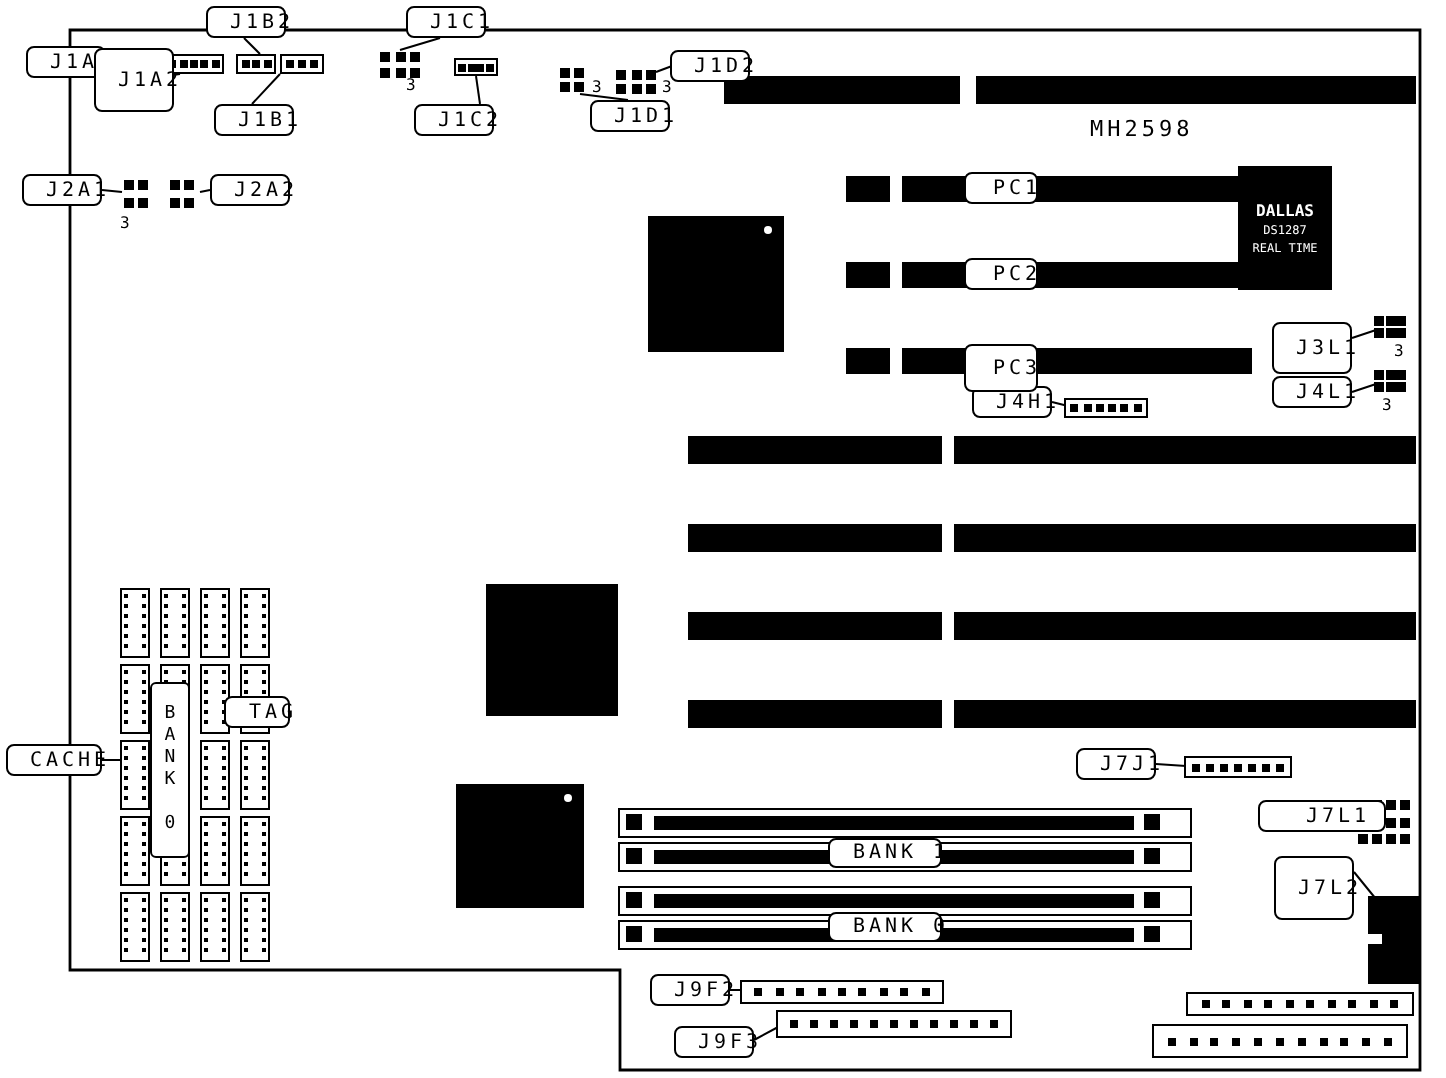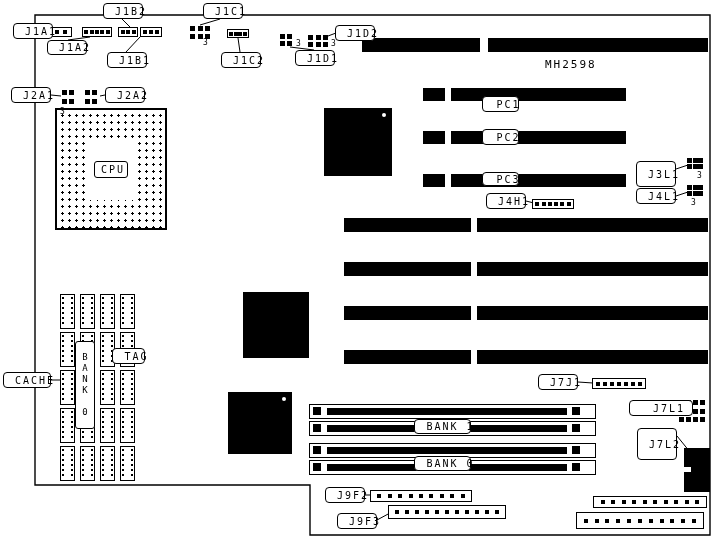--- a/index.html
+++ b/index.html
@@ -187,30 +187,30 @@
       </div>
     </div>
 
   <span class="marker" style="left:203px;top:39px">3</span>
   <span class="marker" style="left:296px;top:40px">3</span>
   <span class="marker" style="left:331px;top:40px">3</span>
   <span class="marker" style="left:60px;top:108px">3</span>
   <span class="marker" style="left:697px;top:172px">3</span>
   <span class="marker" style="left:691px;top:199px">3</span>
 
-  <div class="cpu-socket" style="left:55px;top:108px;width:112px;height:122px">
-    <div class="cpu-inner">
-      <div class="cpu-label">CPU</div>
-    </div>
-  </div>
 
   <div class="ic dot" style="left:324px;top:108px;width:68px;height:68px"></div>
   <div class="ic" style="left:243px;top:292px;width:66px;height:66px"></div>
   <div class="ic dot" style="left:228px;top:392px;width:64px;height:62px"></div>
 
+  <div class="dallas" style="left:619px;top:83px;width:47px;height:62px">
+    <div class="d1">DALLAS</div>
+    <div class="d2">DS1287</div>
+    <div class="d3">REAL TIME</div>
+  </div>
 
   <div class="board-text" style="left:545px;top:58px">MH2598</div>
 
   <div class="block" style="left:686px;top:157px;width:18px;height:13px">
       <div class="pin-row">
         <div class="pin"></div>
         <div class="pin"></div>
         <div class="pin"></div>
       </div>
       <div class="pin-row">
@@ -331,40 +331,40 @@
         <div class="pin"></div>
         <div class="pin"></div>
       </div>
     </div>
 
   <div class="vlabel" style="left:75px;top:341px;width:20px;height:88px">BANK 0</div>
 
   <div class="callout" style="left:103px;top:3px;width:40px;height:16px">J1B2</div>
   <div class="callout" style="left:203px;top:3px;width:40px;height:16px">J1C1</div>
   <div class="callout" style="left:13px;top:23px;width:40px;height:16px">J1A1</div>
-  <div class="callout" style="left:47px;top:40px;width:40px;height:15px">J1A2</div>
+  <div class="callout" style="left:47px;top:24px;width:40px;height:32px">J1A2</div>
   <div class="callout" style="left:107px;top:52px;width:40px;height:16px">J1B1</div>
-  <div class="callout" style="left:221px;top:52px;width:40px;height:16px">J1C2</div>
+  <div class="callout" style="left:207px;top:52px;width:40px;height:16px">J1C2</div>
   <div class="callout" style="left:335px;top:25px;width:40px;height:16px">J1D2</div>
   <div class="callout" style="left:295px;top:50px;width:40px;height:16px">J1D1</div>
   <div class="callout" style="left:11px;top:87px;width:40px;height:16px">J2A1</div>
   <div class="callout" style="left:105px;top:87px;width:40px;height:16px">J2A2</div>
   <div class="callout" style="left:636px;top:161px;width:40px;height:26px">J3L1</div>
   <div class="callout" style="left:636px;top:188px;width:40px;height:16px">J4L1</div>
   <div class="callout" style="left:486px;top:193px;width:40px;height:16px">J4H1</div>
   <div class="callout" style="left:538px;top:374px;width:40px;height:16px">J7J1</div>
   <div class="callout" style="left:629px;top:400px;width:64px;height:16px">J7L1</div>
   <div class="callout" style="left:637px;top:428px;width:40px;height:32px">J7L2</div>
   <div class="callout" style="left:325px;top:487px;width:40px;height:16px">J9F2</div>
   <div class="callout" style="left:337px;top:513px;width:40px;height:16px">J9F3</div>
   <div class="callout" style="left:3px;top:372px;width:48px;height:16px">CACHE</div>
   <div class="callout" style="left:112px;top:348px;width:33px;height:16px">TAG</div>
-  <div class="callout" style="left:482px;top:96px;width:37px;height:16px">PC1</div>
+  <div class="callout" style="left:482px;top:86px;width:37px;height:16px">PC1</div>
   <div class="callout" style="left:482px;top:129px;width:37px;height:16px">PC2</div>
-  <div class="callout" style="left:482px;top:172px;width:37px;height:14px">PC3</div>
+  <div class="callout" style="left:482px;top:172px;width:37px;height:24px">PC3</div>
   <div class="callout" style="left:414px;top:419px;width:57px;height:15px">BANK 1</div>
   <div class="callout" style="left:414px;top:456px;width:57px;height:15px">BANK 0</div>
 
 <div class="slotbar" style="left: 362px; top: 38px; width: 118px; height: 14px;"></div>
     <div class="slotbar" style="left: 488px; top: 38px; width: 220px; height: 14px;"></div>
     <div class="slotbar" style="left: 423px; top: 88px; width: 22px; height: 13px;"></div>
     <div class="slotbar" style="left: 451px; top: 88px; width: 175px; height: 13px;"></div>
     <div class="slotbar" style="left: 423px; top: 131px; width: 22px; height: 13px;"></div>
     <div class="slotbar" style="left: 451px; top: 131px; width: 175px; height: 13px;"></div>
     <div class="slotbar" style="left: 423px; top: 174px; width: 22px; height: 13px;"></div>

